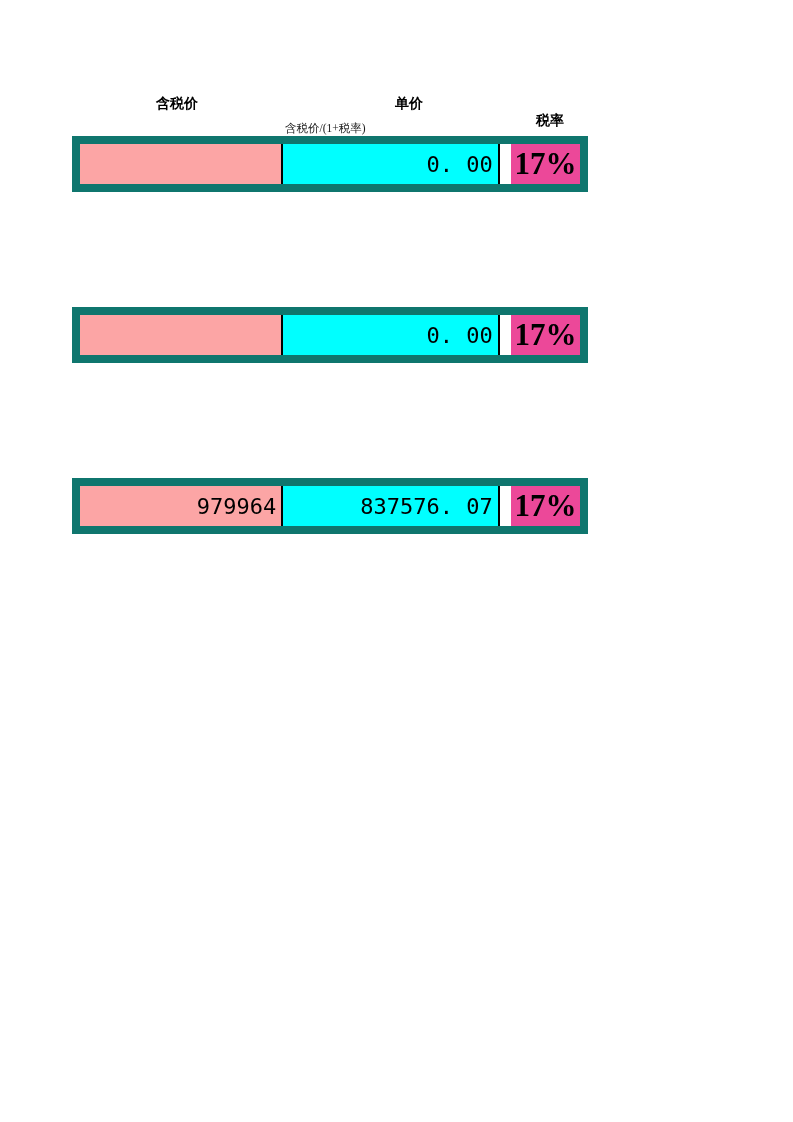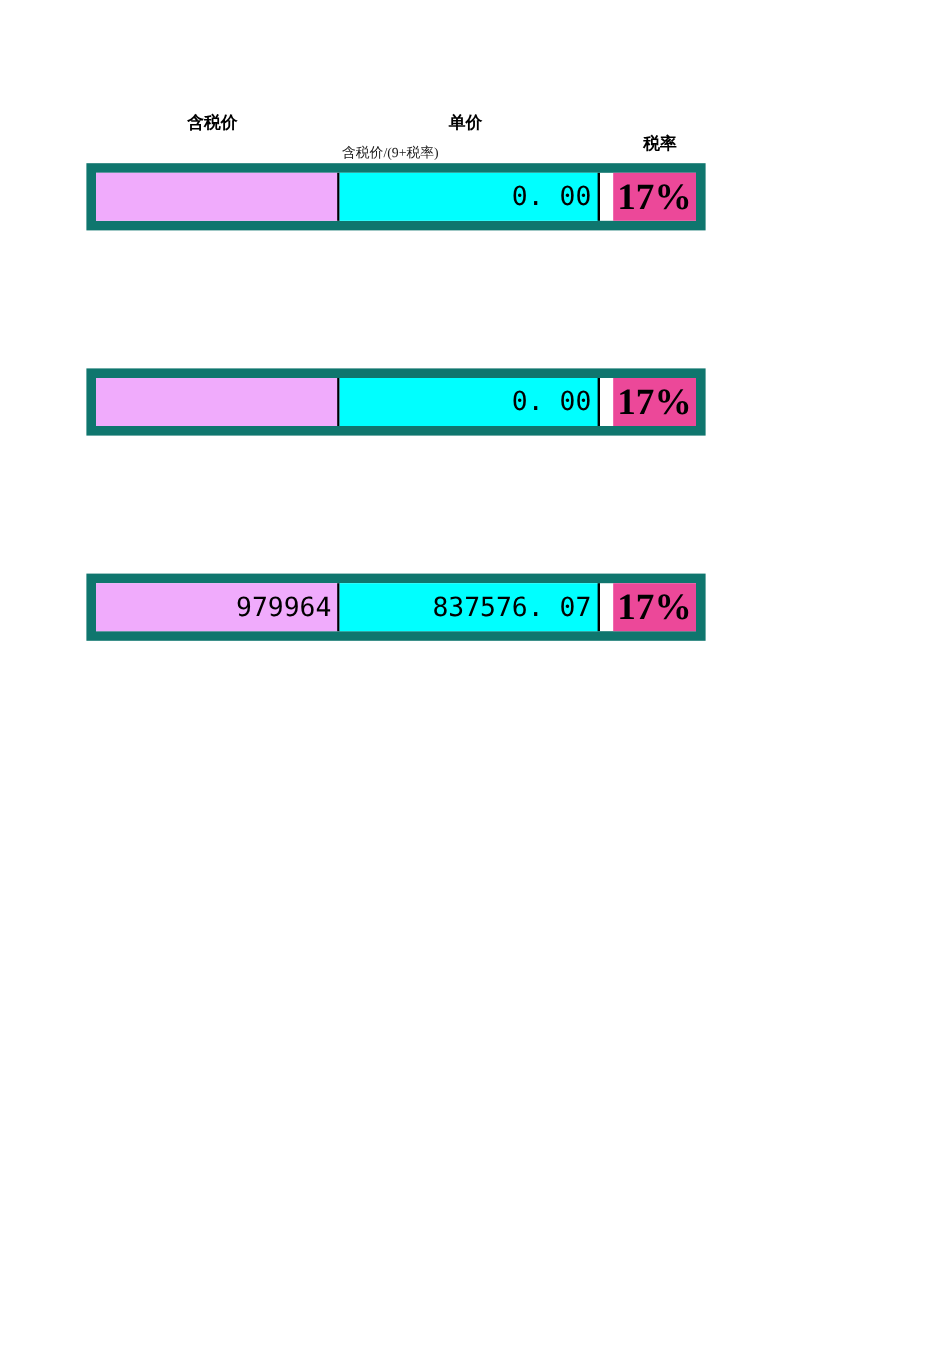--- a/index.html
+++ b/index.html
@@ -28,21 +28,21 @@
   .col-head {
     position: absolute;
     font-weight: bold;
     font-size: 14px;
     color: #000000;
     text-align: center;
     line-height: 16px;
     white-space: nowrap;
   }
   .col-head.h-price   { left: 117px; top: 96px;  width: 120px; }
-  .col-head.h-unit    { left: 328px; top: 96px;  width: 120px; }
+  .col-head.h-unit    { left: 349px; top: 96px;  width: 120px; }
   .col-head.h-taxrate { left: 500px; top: 96px;  width: 100px; margin-top: 17px; }
 
   
   .formula-note {
     position: absolute;
     left: 285px;
     top: 122px;
     font-size: 11.5px;
     color: #1a1a1a;
     line-height: 13px;
@@ -73,21 +73,21 @@
     font-family: "DejaVu Sans Mono", "Liberation Mono", monospace;
     font-size: 22px;
     color: #000000;
     padding-right: 5px;
     overflow: hidden;
     white-space: nowrap;
   }
 
   .cell-price {
     width: 211px;
-    background: #f0abfc;
+    background: #fca5a5;
     border-right: 2px solid #000000;
   }
   .cell-unit {
     width: 225px;
     background: #00ffff;
     border-right: 2px solid #000000;
   }
   .cell-tax {
     width: 72px;
     background: #ec4899;
@@ -103,21 +103,21 @@
 <body>
 
 <div class="sheet">
 
   <div class="col-head h-price">含税价</div>
 
   <div class="col-head h-unit">单价</div>
 
   <div class="col-head h-taxrate">税率</div>
 
-  <div class="formula-note">含税价/(9+税率)</div>
+  <div class="formula-note">含税价/(1+税率)</div>
 
   <div class="row row-1">
     <div class="cell cell-price"></div>
     <div class="cell cell-unit">0. 00</div>
     <div class="cell cell-tax">17%</div>
   </div>
 
   <div class="row row-2">
     <div class="cell cell-price"></div>
     <div class="cell cell-unit">0. 00</div>

